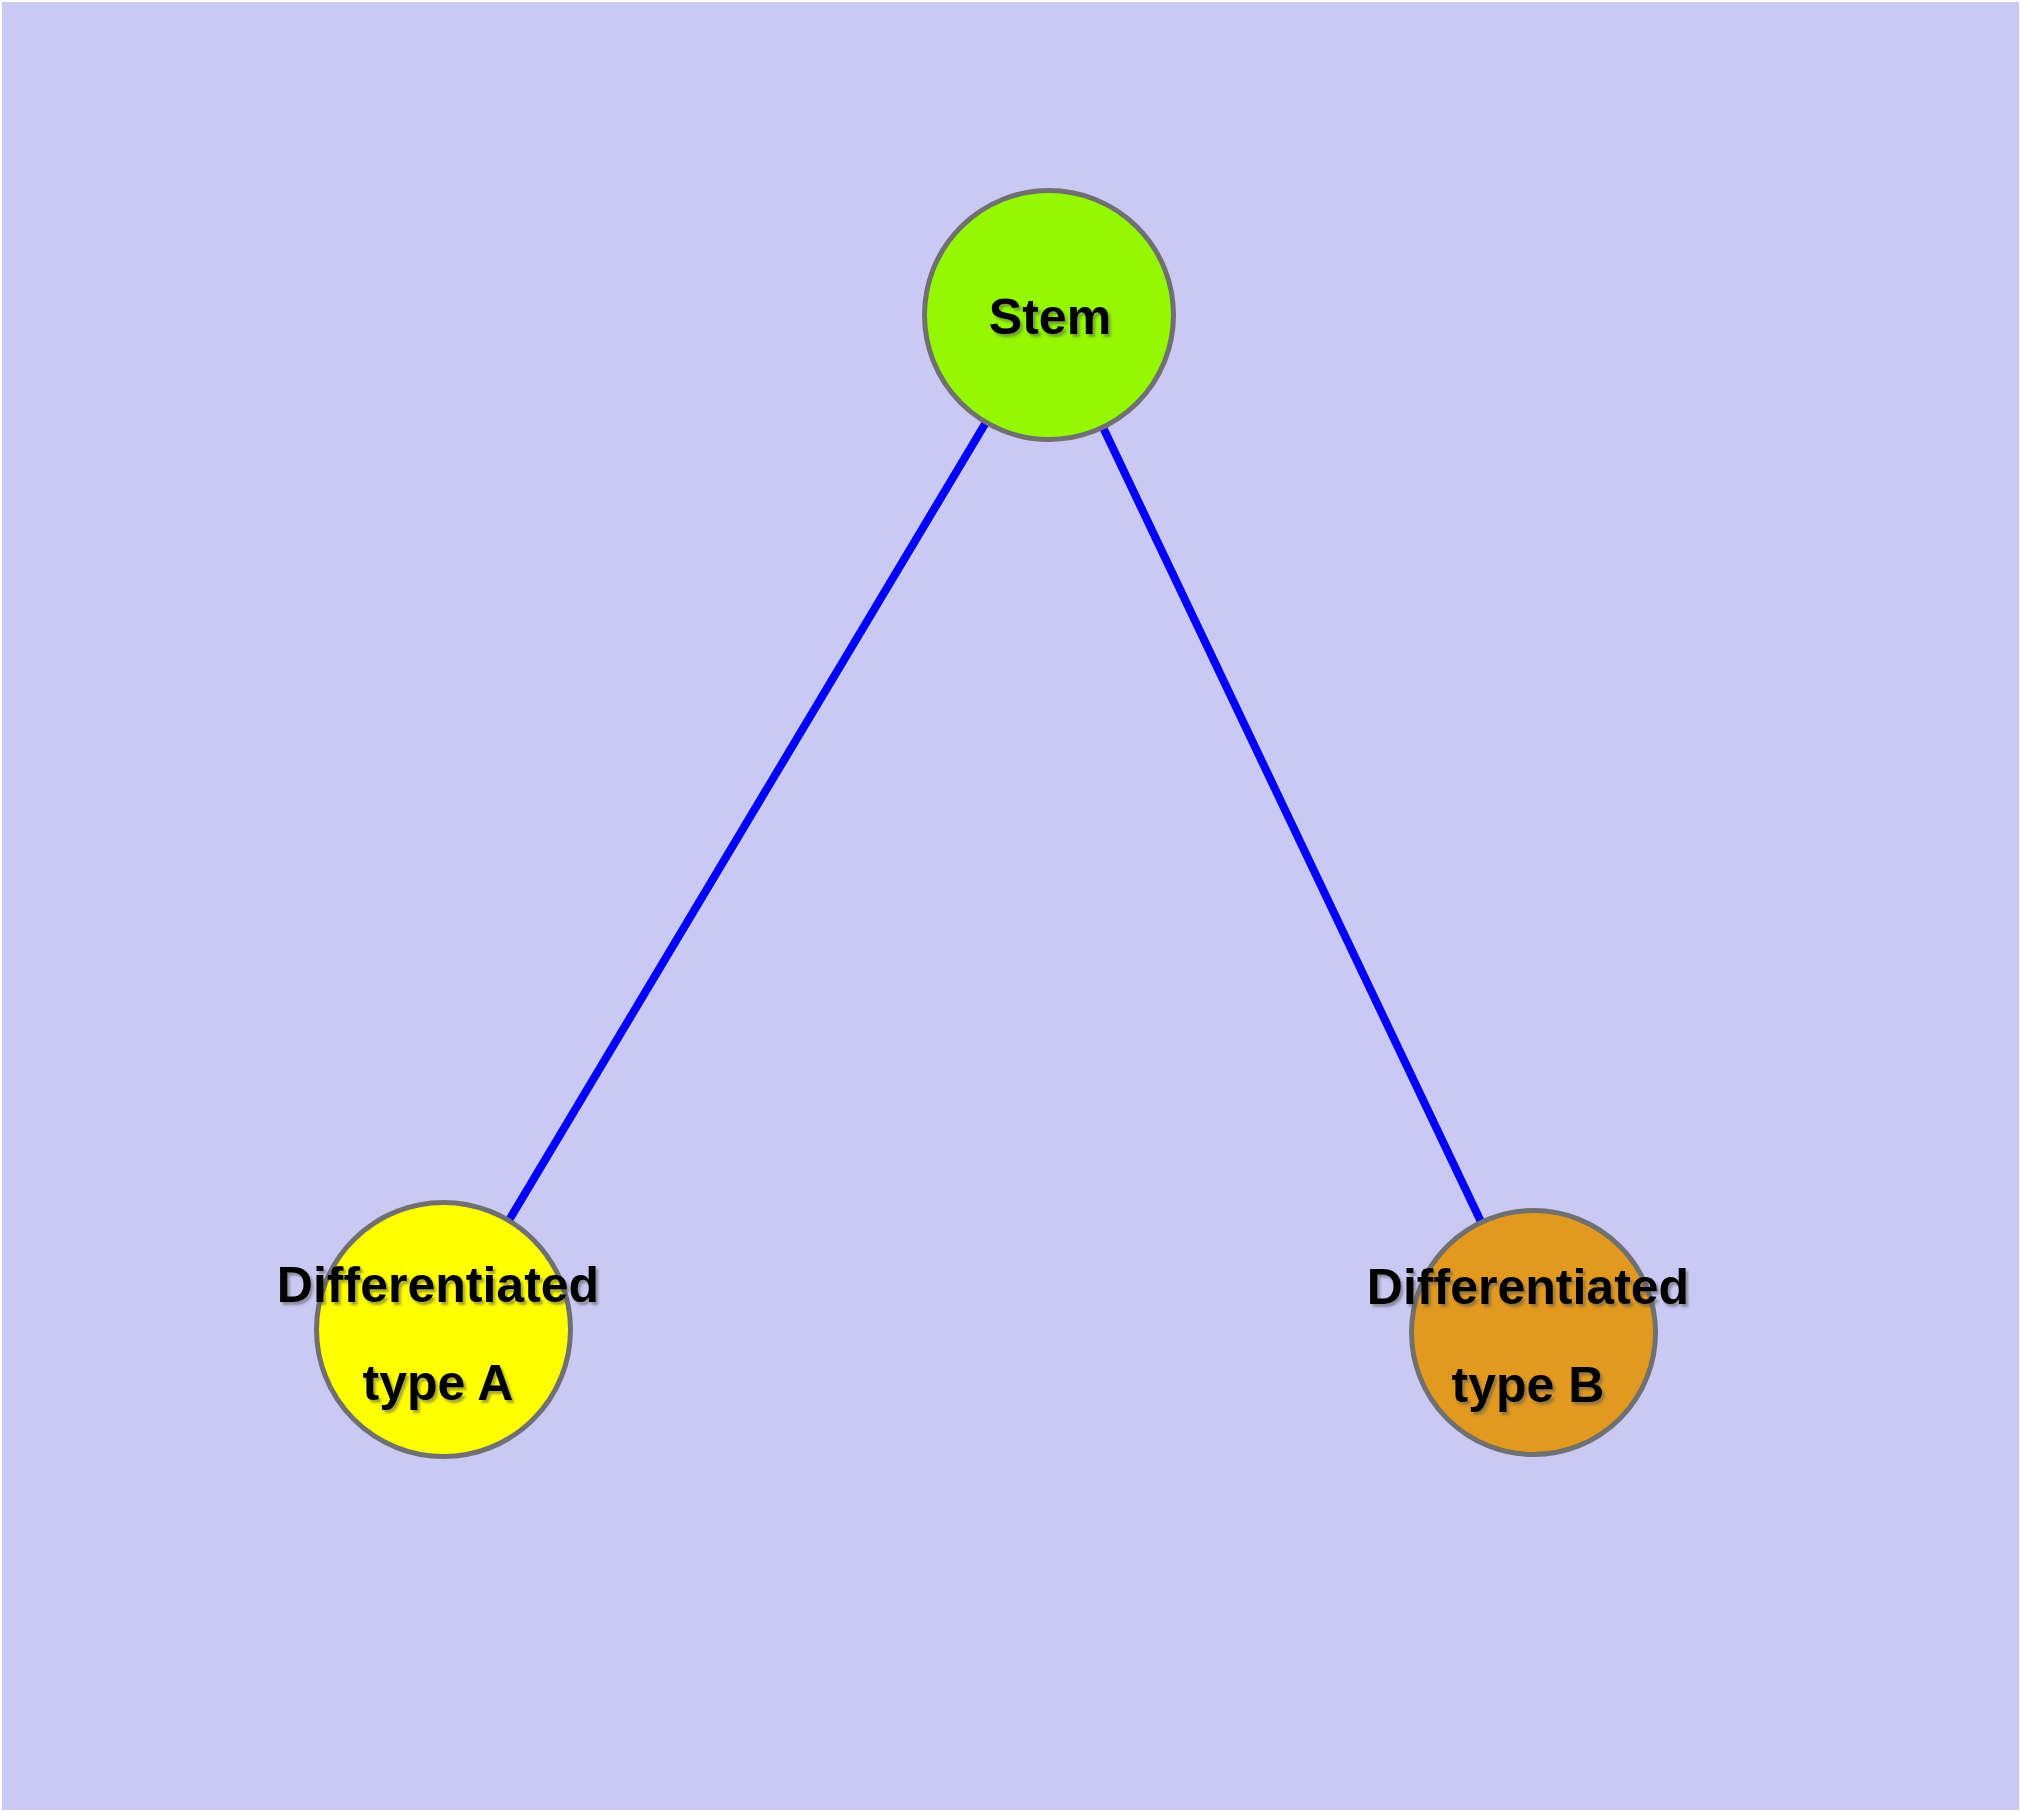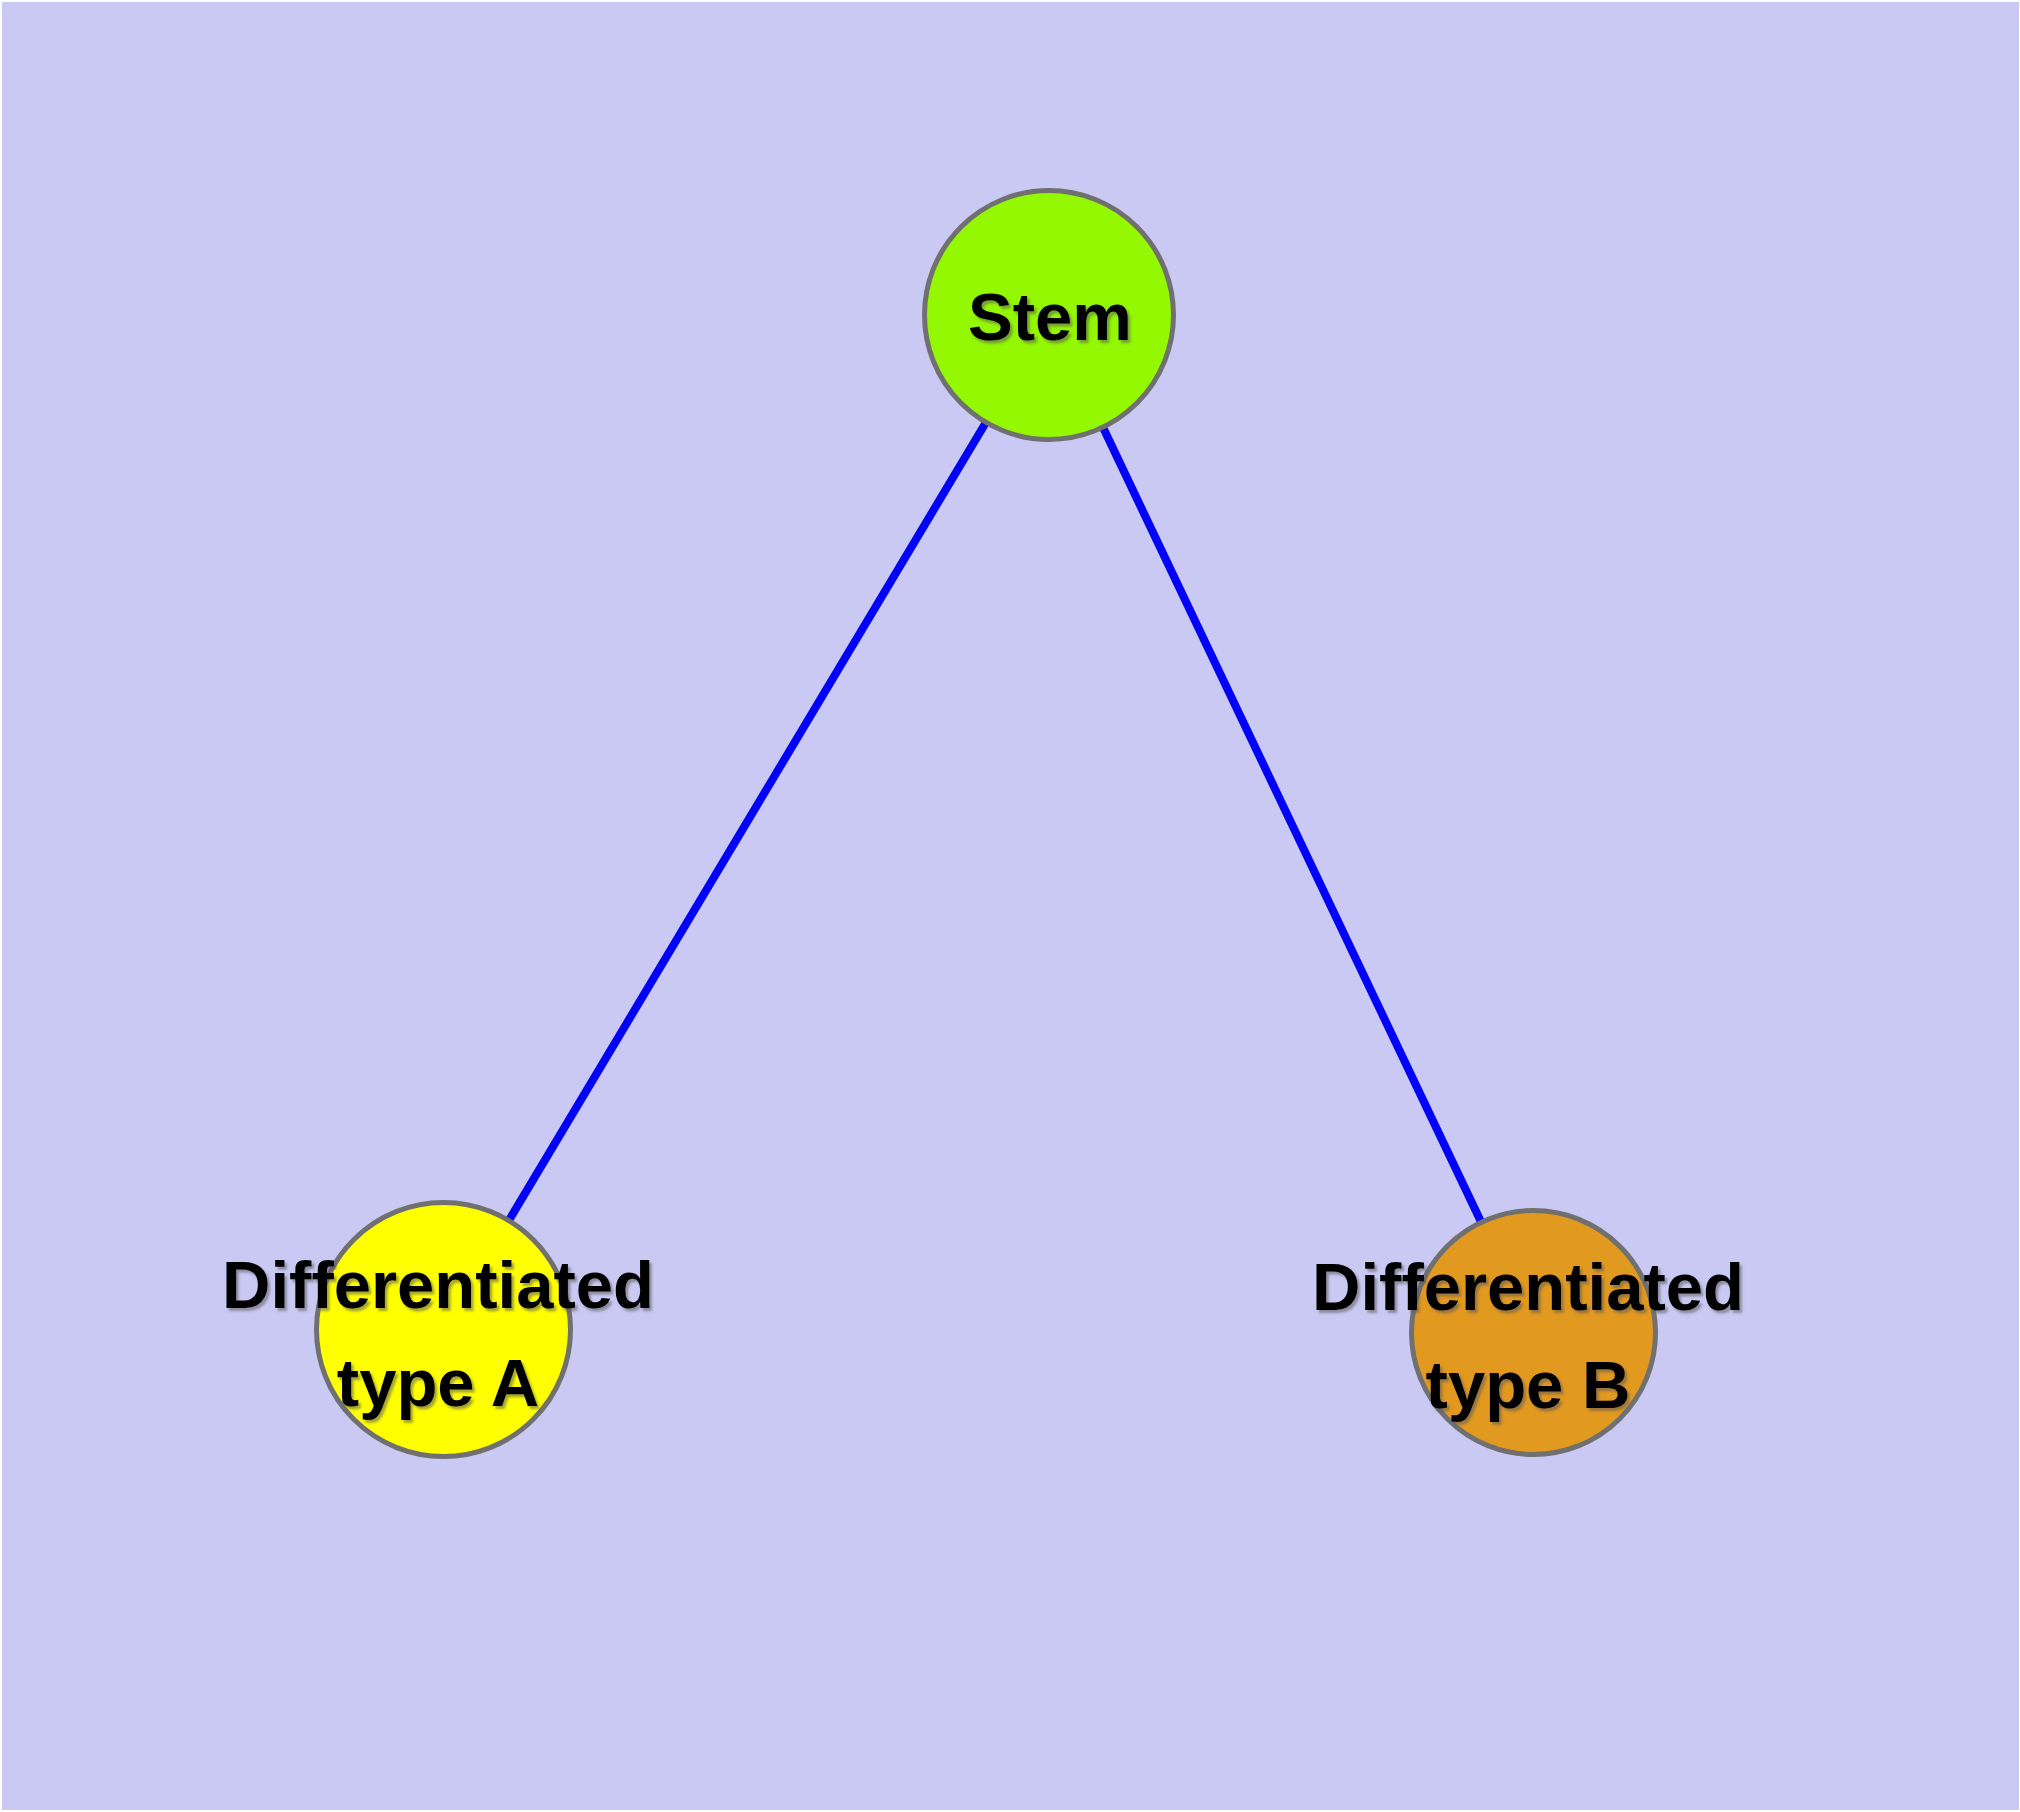--- a/index.html
+++ b/index.html
@@ -33,21 +33,21 @@
     border: 5.1px solid #707070;
     border-radius: 50%;
     box-sizing: border-box;
   }
   .node-stem  { left: 920px; top: 186px;  width: 254px; height: 254px; }
   .node-a     { left: 312px;  top: 1198px; width: 259px; height: 259px; }
   .node-b     { left: 1407px; top: 1206px; width: 249px; height: 249px; }
   .node-label {
     position: absolute;
     transform: translate(-50%, -50%);
-    font-size: 67px;
+    font-size: 50px;
     font-weight: 700;
     line-height: 98px;
     color: #000000;
     text-align: center;
     white-space: pre-line;
     text-shadow: 2.5px 3.4px 2.5px rgba(90, 90, 90, 0.55);
     pointer-events: none;
   }
   .label-stem { left: 1048px; top: 315px; }
   .label-a    { left: 436px;  top: 1332px; }

